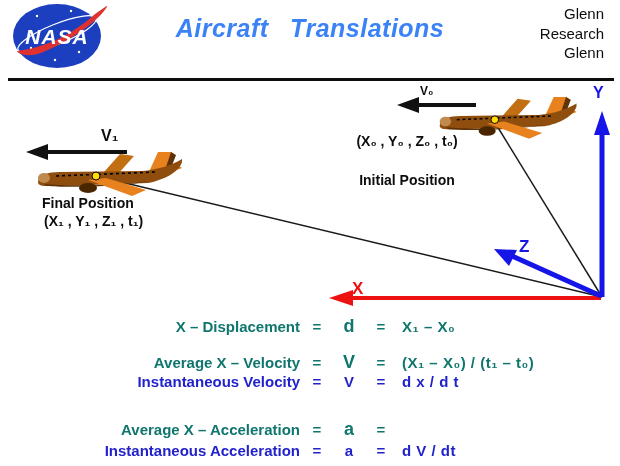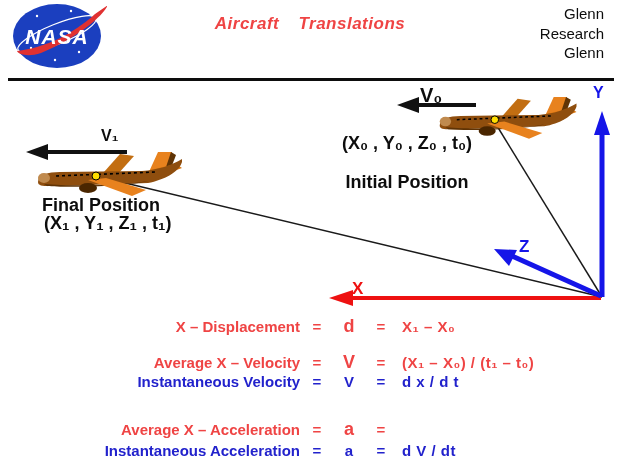--- a/index.html
+++ b/index.html
@@ -6,47 +6,47 @@
   #page {
     position:relative; width:620px; height:466px; background:#ffffff;
     font-family:"Liberation Sans","DejaVu Sans",sans-serif; overflow:hidden;
     color:#111;
   }
   .abs { position:absolute; }
 
   
   #title {
     left:120px; top:14px; width:380px; text-align:center;
-    font-size:17px; font-weight:bold; font-style:italic;
-    word-spacing:14px; color:#ef4444; letter-spacing:0.5px;
+    font-size:25px; font-weight:bold; font-style:italic;
+    word-spacing:14px; color:#3b82f6; letter-spacing:0.5px;
   }
   #org {
     right:16px; top:4px; text-align:right; font-size:15px; line-height:19.5px;
     color:#0d0d0d;
   }
   #org span { display:block;margin-left:44px; }
   #rule { left:8px; top:78px; width:606px; height:3px; background:#0d0d0d; }
 
   
-  .dlabel { font-weight:bold; font-size:18px; color:#0d0d0d; white-space:nowrap; }
+  .dlabel { font-weight:bold; font-size:14px; color:#0d0d0d; white-space:nowrap; }
   .center { text-align:center; }
-  #v0-label   { left:420px; top:84px;  font-size:20px; }
+  #v0-label   { left:420px; top:84px;  font-size:12px; }
   #v1-label   { left:101px; top:127px; font-size:16px; }
   #init-coords  { left:334px; top:133px; width:146px; }
   #init-caption { left:334px; top:148px; width:146px;margin-top:24px; }
   #final-caption{ left:42px;  top:195px; }
   #final-coords { left:44px;  top:213px; }
   #x-label { left:352px; top:279px; color:#ee1111; font-size:17px; }
   #y-label { left:593px; top:84px;  color:#1515e8; font-size:16px; }
   #z-label { left:519px; top:237px; color:#1515e8; font-size:17px; }
 
   
   #equations { left:0; top:316px; width:620px; }
   .eq-row { display:flex; align-items:baseline; height:21px; font-weight:bold; font-size:15px; white-space:nowrap; }
-  .eq-row.red  { color:#ef4444; }
+  .eq-row.red  { color:#0f766e; }
   .eq-row.blue { color:#2222cc; }
   .eq-label { width:300px; text-align:right; }
   .eq-sign  { width:34px; text-align:center; }
   .eq-sym   { width:30px; text-align:center; }
   .eq-sym.big { font-size:18px; }
   .eq-rhs   { margin-left:4px; letter-spacing:0.5px; }
   .mb15 { margin-bottom:15px; }
   .mb25 { margin-bottom:25px; }
   .mb2  { margin-bottom:2px; }
 </style>

